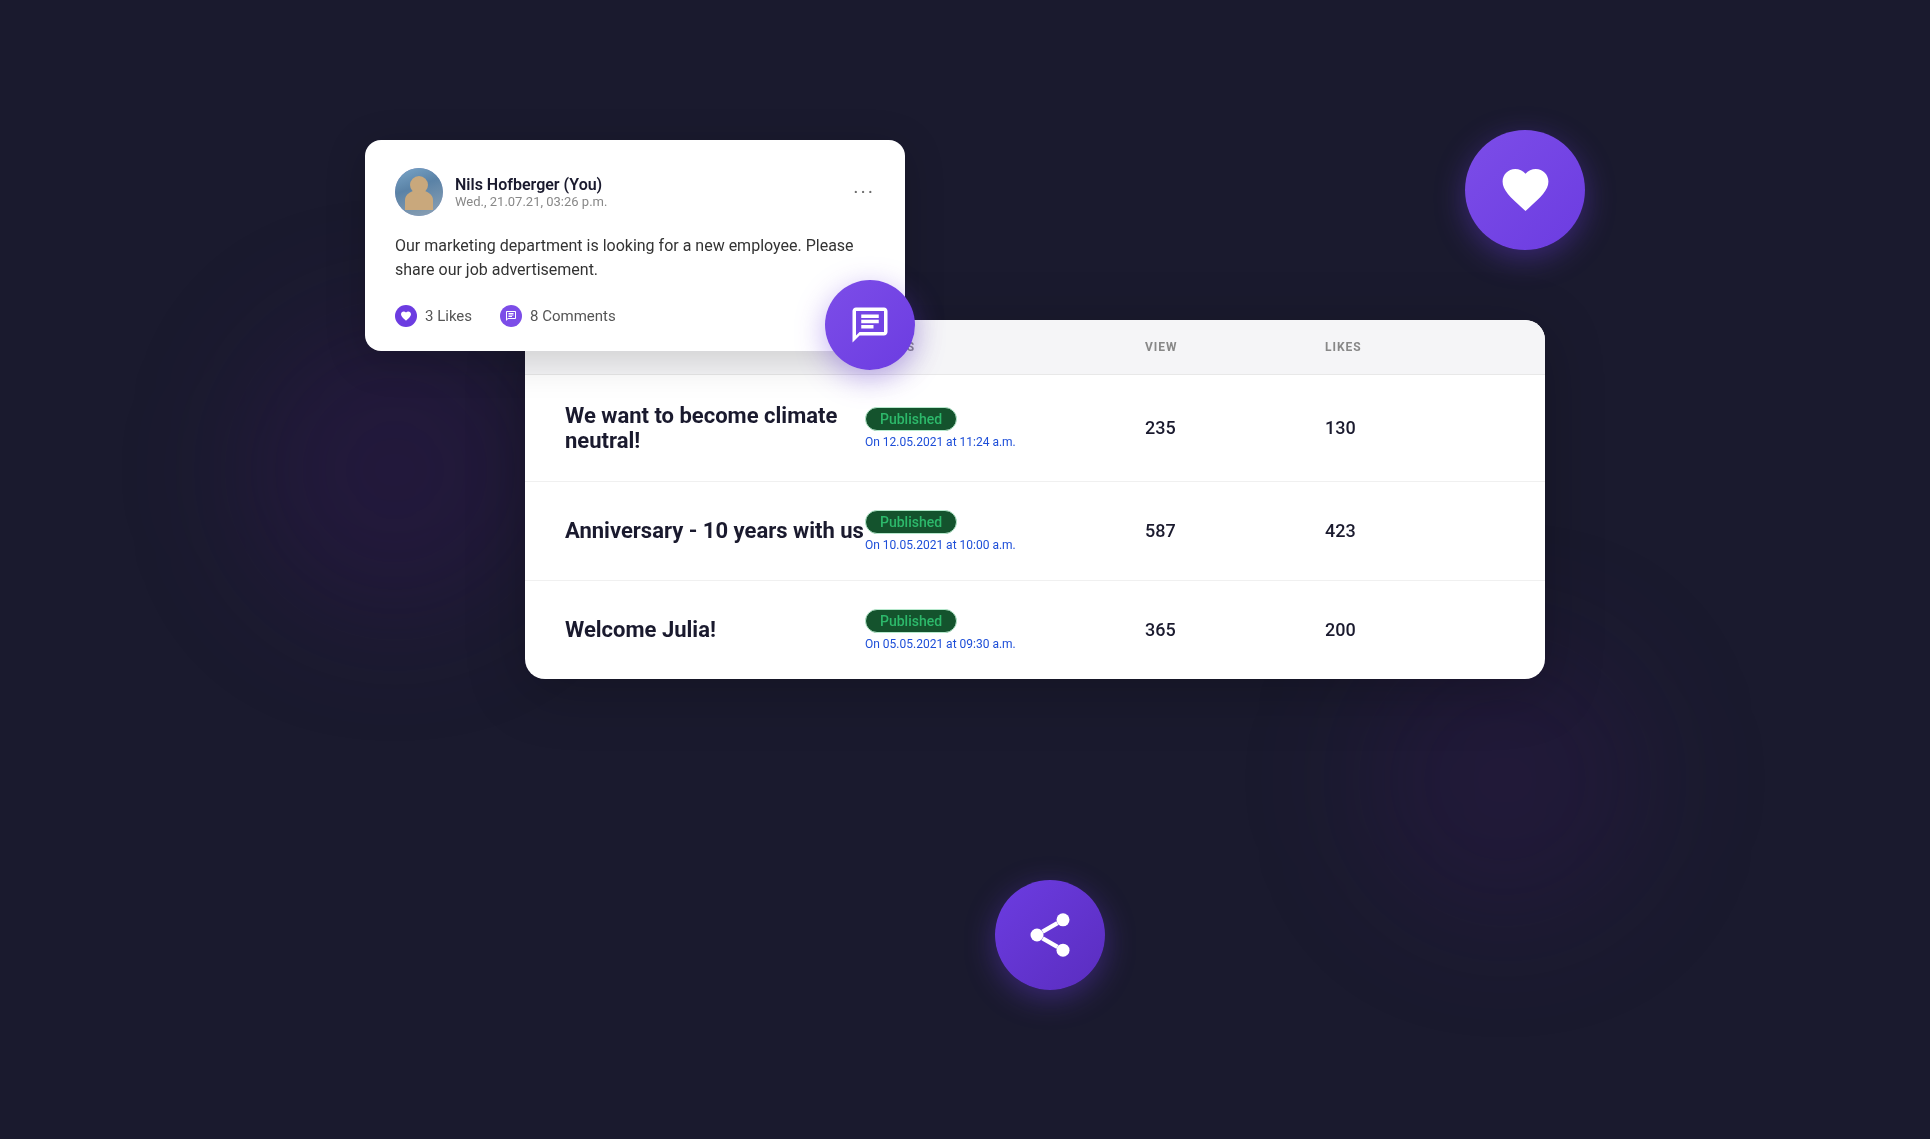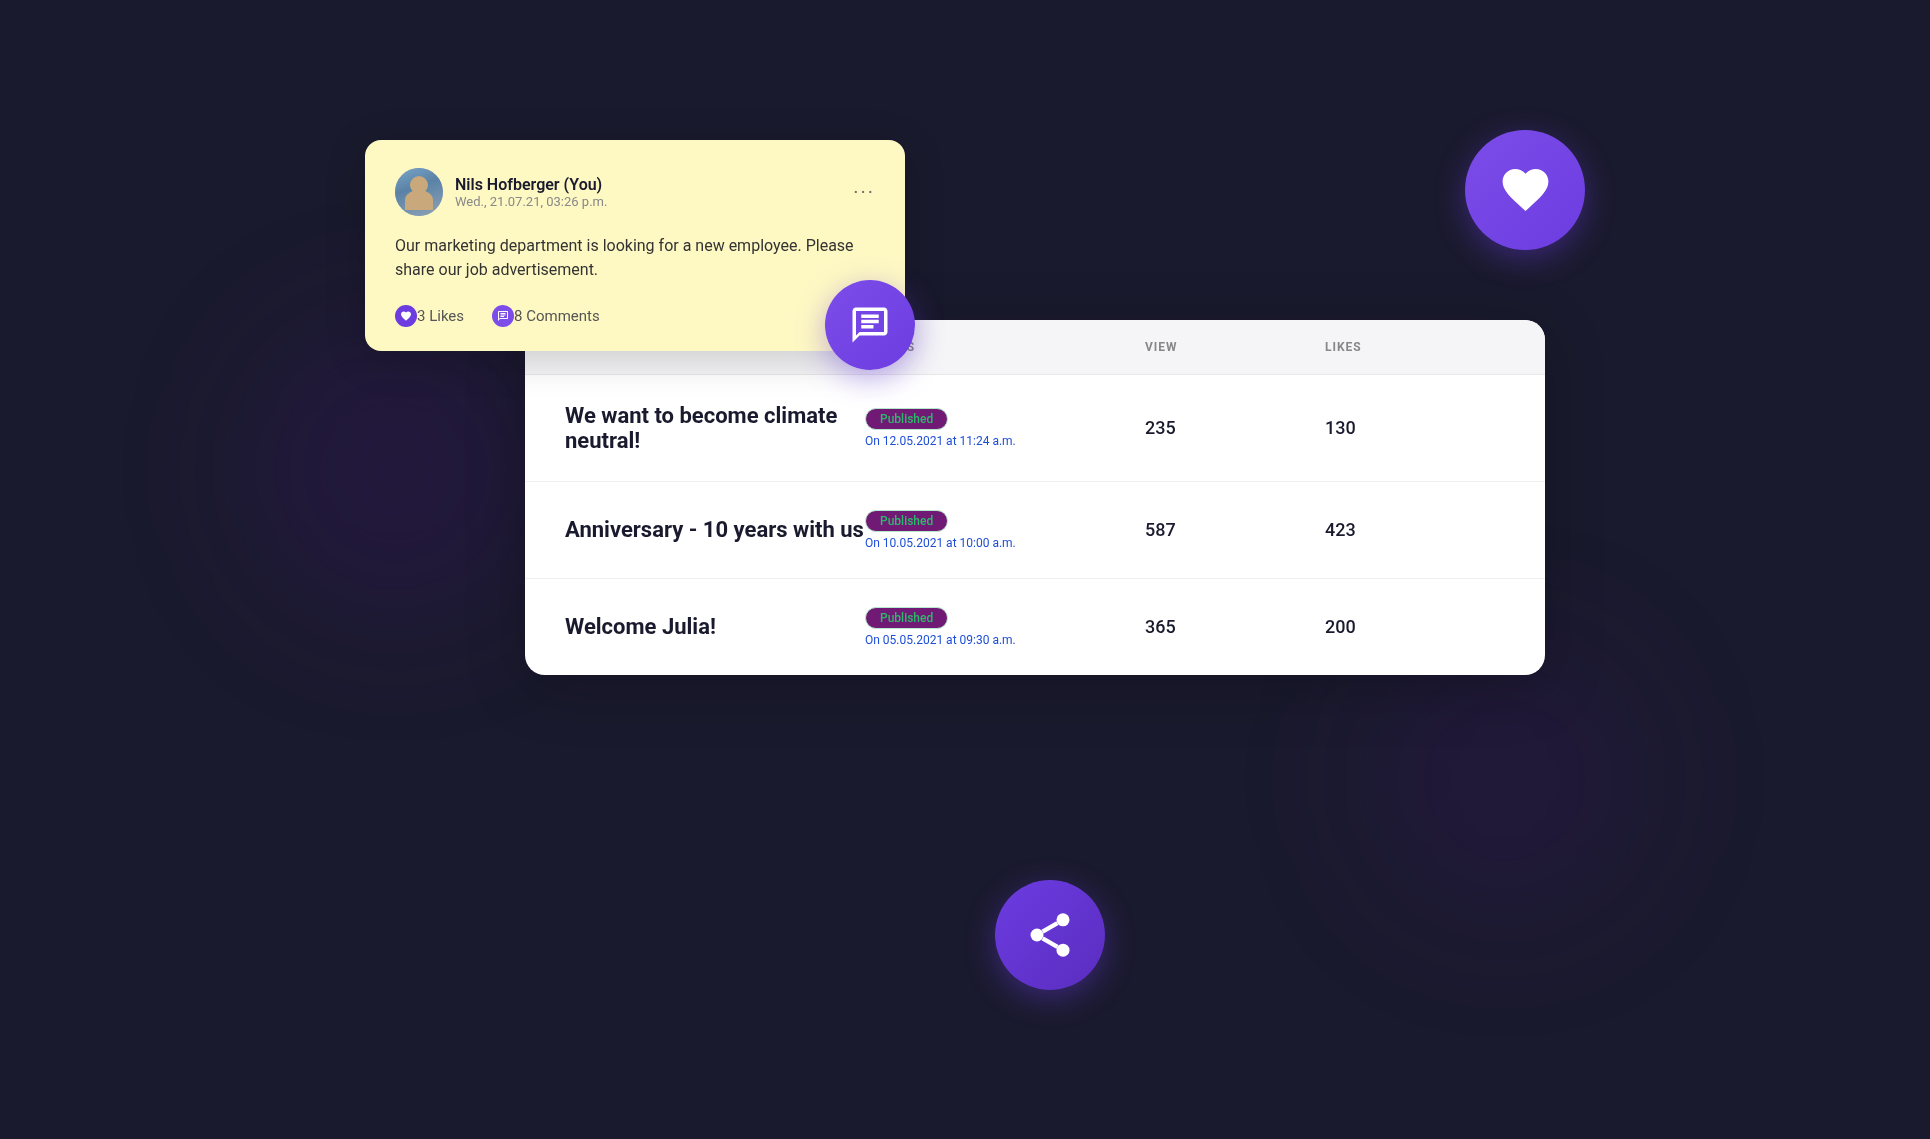--- a/index.html
+++ b/index.html
@@ -18,21 +18,21 @@
       width: 1200px;
       height: 900px;
     }
 
     
     .post-card {
       position: absolute;
       top: 20px;
       left: 0px;
       width: 540px;
-      background: #fef9c3;
+      background: #ffffff;
       border-radius: 16px;
       padding: 28px 30px 24px 30px;
       box-shadow: 0 8px 40px rgba(0,0,0,0.18);
       z-index: 10;
     }
     .post-header {
       display: flex;
       align-items: center;
       justify-content: space-between;
       margin-bottom: 18px;
@@ -106,20 +106,21 @@
       margin-bottom: 22px;
     }
     .post-actions {
       display: flex;
       align-items: center;
       gap: 28px;
     }
     .post-action {
       display: flex;
       align-items: center;
+      gap: 8px;
       font-size: 15px;
       color: #555;
     }
     .heart-icon-small {
       width: 22px;
       height: 22px;
       background: #6c3ce1;
       border-radius: 50%;
       display: flex;
       align-items: center;
@@ -186,26 +187,26 @@
       font-weight: 700;
       color: #1a1a2e;
     }
     .status-cell {
       display: flex;
       flex-direction: column;
       gap: 4px;
     }
     .status-badge {
       display: inline-block;
-      background: #701a75;
+      background: #14532d;
       color: #2db96b;
       border: 1px solid #b6e8cc;
       border-radius: 20px;
       padding: 3px 14px;
-      font-size: 12px;
+      font-size: 14px;
       font-weight: 500;
       width: fit-content;
     }
     .status-date {
       font-size: 12px;
       color: #1d4ed8;
     }
     .view-count, .likes-count {
       font-size: 18px;
       font-weight: 500;

